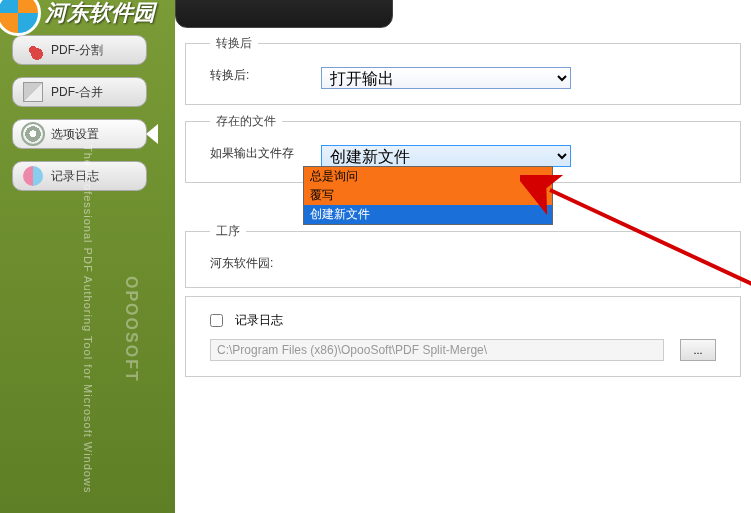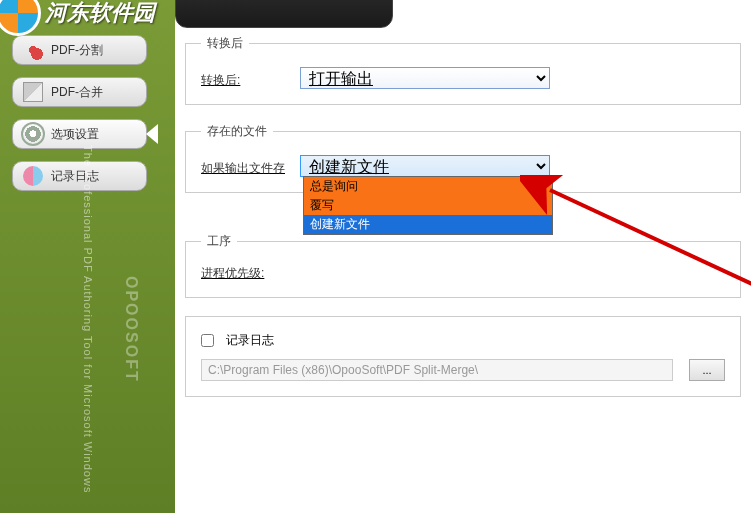--- a/index.html
+++ b/index.html
@@ -95,35 +95,34 @@
       top: -12px;
       left: 0;
       width: 218px;
       height: 40px;
       background: linear-gradient(to bottom, #2a2a2a, #1a1a1a);
       border-radius: 0 0 12px 12px;
       border: 1px solid #444;
     }
     fieldset {
       border: 1px solid #ccc;
-      margin-bottom: 18px;
-      padding: 15px 15px;
+      margin-bottom: 8px;
+      padding: 15px 24px;
       position: relative;
     }
     legend {
       padding: 0 6px;
       color: #444;
       background: #fff;
       font-size: 12px;
     }
     .form-row {
       display: flex;
-      align-items: flex-end;
-      gap: 4px;
-      text-decoration: underline;
+      align-items: flex-start;
+      gap: 16px;
     }
     .form-label {
       width: 95px;
       color: #333;
     }
     select {
       width: 250px;
       height: 22px;
       border: 1px solid #7a9fd4;
       background: linear-gradient(to bottom, #fff, #f0f4fa);
@@ -277,21 +276,21 @@
       <div class="dropdown-list">
         <div class="dropdown-item">总是询问</div>
         <div class="dropdown-item">覆写</div>
         <div class="dropdown-item selected">创建新文件</div>
       </div>
     </fieldset>
 
     <fieldset style="margin-top:40px;">
       <legend>工序</legend>
       <div class="form-row">
-        <span class="form-label">进程优先级:</span>
+        <span class="form-label">河东软件园:</span>
       </div>
     </fieldset>
 
     <fieldset>
       <div class="checkbox-row">
         <input type="checkbox" style="">
         <span>记录日志</span>
       </div>
       <div class="path-row">
         <input class="path-input" type="text" disabled="" value="C:\Program Files (x86)\OpooSoft\PDF Split-Merge\" style="">

